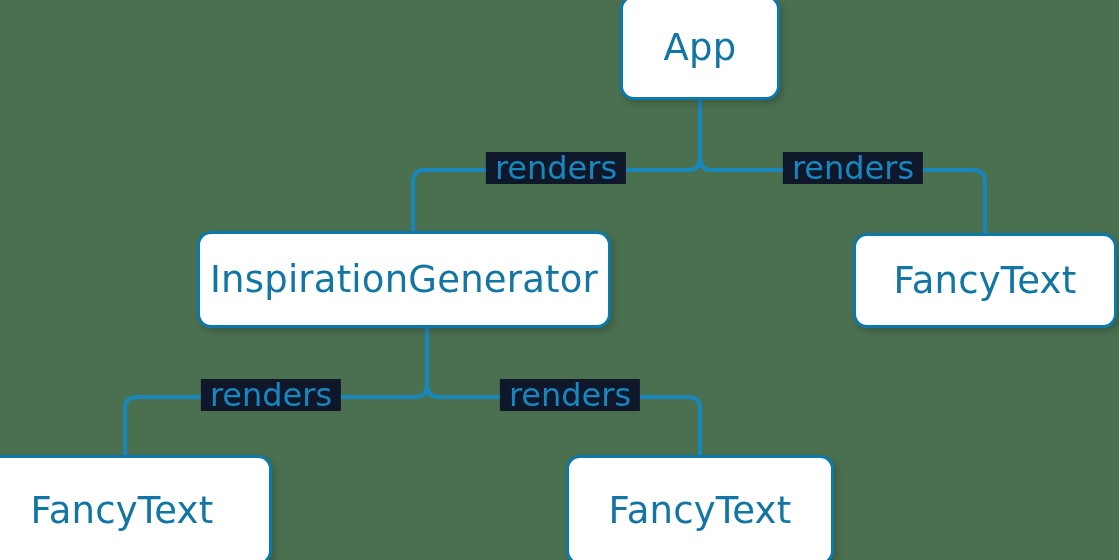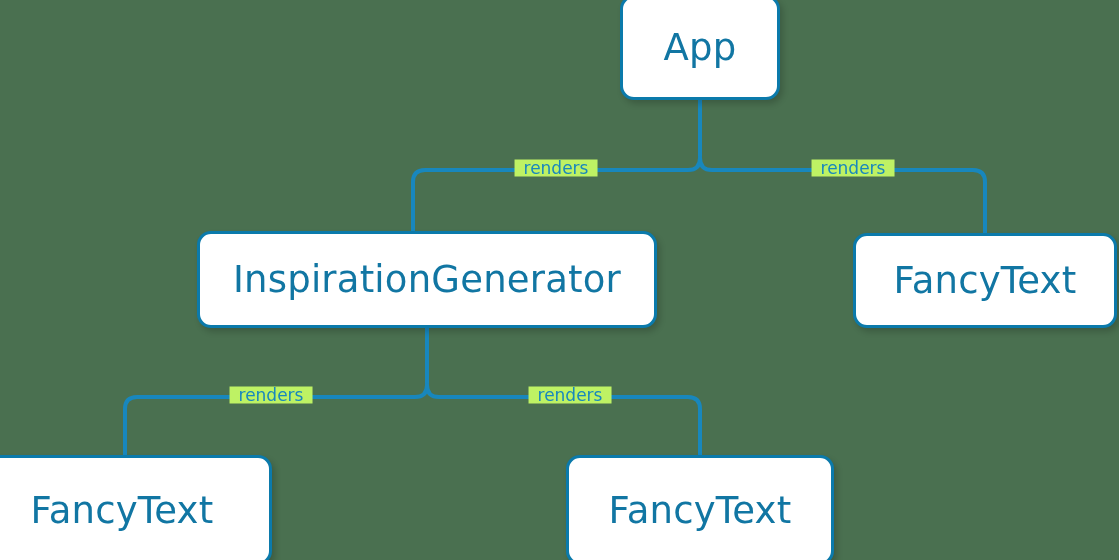--- a/index.html
+++ b/index.html
@@ -37,25 +37,25 @@
     font-weight: 400;
     letter-spacing: 0.2px;
     line-height: 1;
     white-space: nowrap;
     box-shadow: 3px 4px 6px rgba(0,0,0,0.18);
     z-index: 2;
   }
   .edge-label {
     position: absolute;
     color: #1887bd;
-    font-size: 17px;
+    font-size: 32px;
     font-weight: 500;
     line-height: 1;
     white-space: nowrap;
-    background: #bef264;
+    background: #0f172a;
     padding: 0 9px;
     z-index: 3;
     transform: translate(-50%, -50%);
   }
 </style>
 </head>
 <body>
 
 <div id="stage">
 
@@ -73,21 +73,21 @@
       <path d="M 427 385 Q 427 397 415 397 L 137 397 Q 125 397 125 409 L 125 455"></path>
 
       <path d="M 427 385 Q 427 397 439 397 L 688 397 Q 700 397 700 409 L 700 455"></path>
     </g>
   </svg>
 
   <div class="node" style="left:620px; top:-5px; width:160px; height:105px;">
     <span>App</span>
   </div>
 
-  <div class="node" style="left:197px; top:231px; width:460px; height:97px;">
+  <div class="node" style="left:197px; top:231px; width:414px; height:97px;">
     <span>InspirationGenerator</span>
   </div>
 
   <div class="node" style="left:853px; top:233px; width:264px; height:95px;">
     <span>FancyText</span>
   </div>
 
   <div class="node" style="left:-28px; top:455px; width:300px; height:110px;">
     <span>FancyText</span>
   </div>

